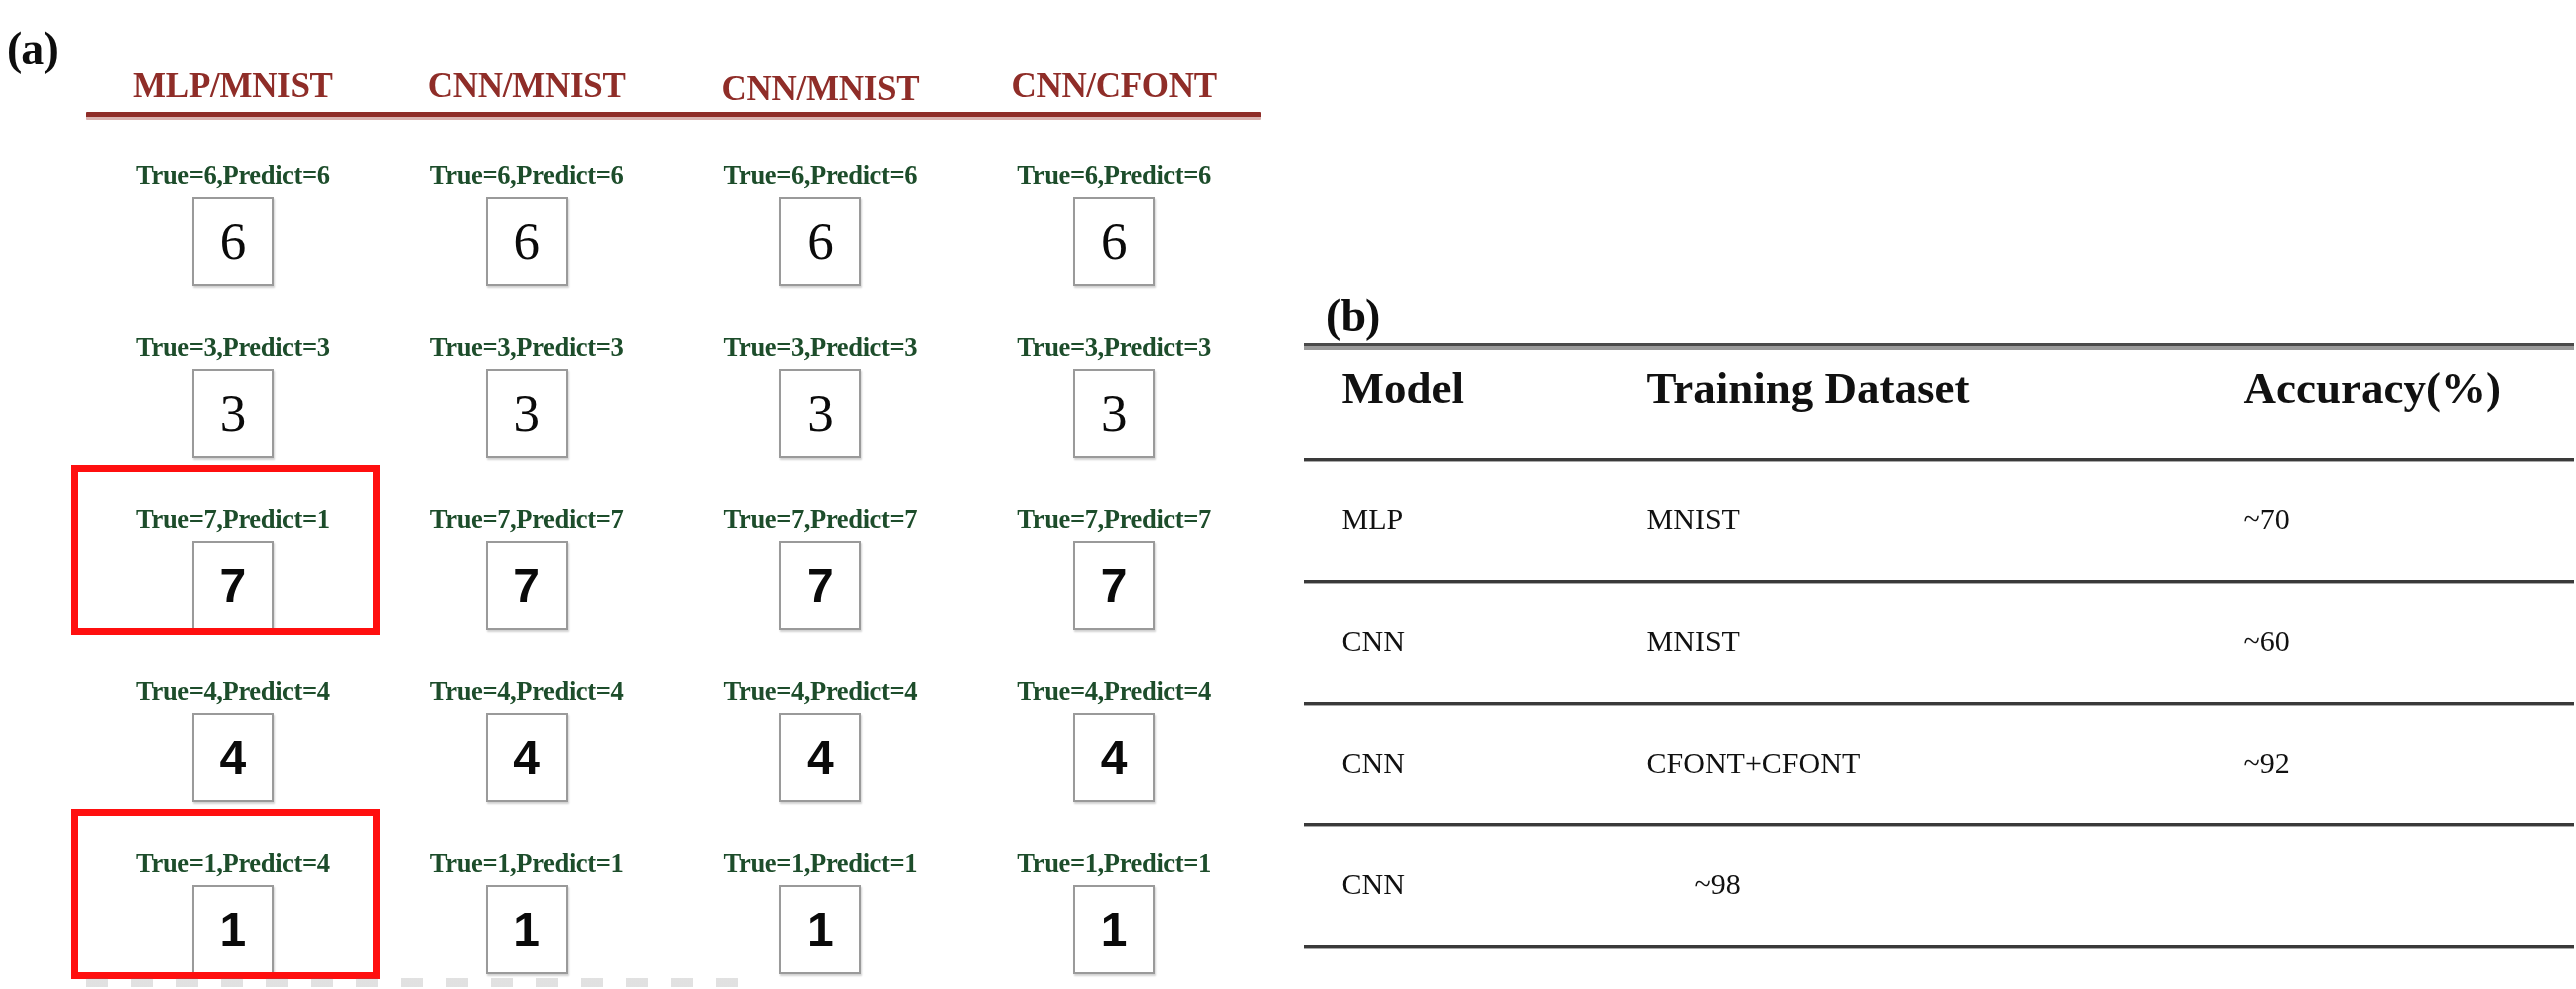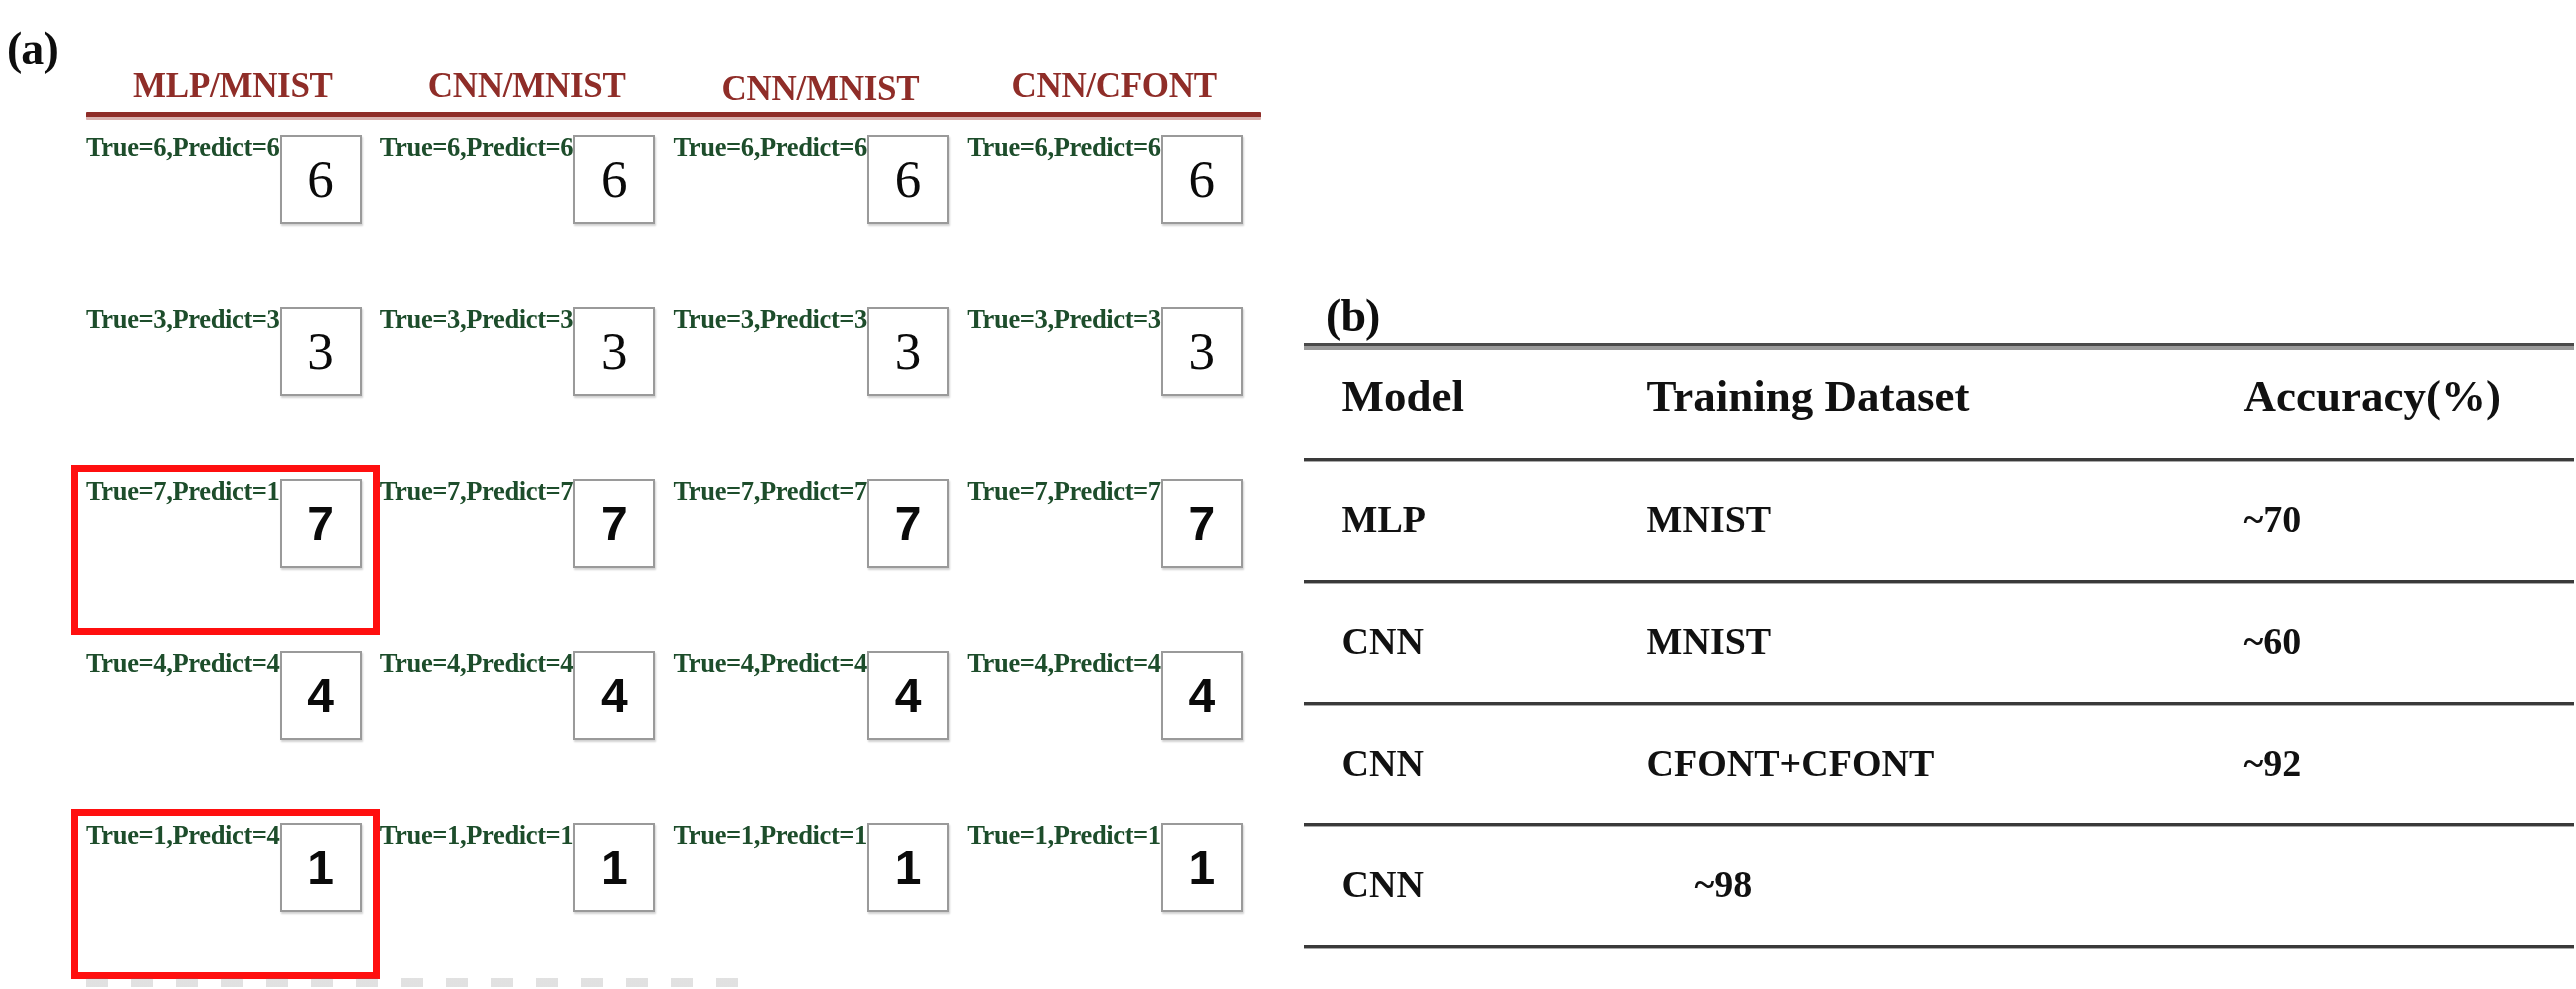--- a/index.html
+++ b/index.html
@@ -48,22 +48,23 @@
 
   
   #a-grid{
     position:absolute;left:86px;top:130px;width:1175px;
   }
   .a-row{
     display:flex;width:100%;height:172px;position:relative;
   }
   .a-cell{
     flex:1 1 0;
-    display:flex;flex-direction:row;
+    display:flex;flex-direction:column;align-items:center;
     position:relative;
+    margin-top:28px;
   }
   .cell-label{
     color:#1d4d2b;
     font-weight:bold;
     font-size:26.6px;
     line-height:34px;
     letter-spacing:-0.4px;
     white-space:nowrap;
     font-family:"Liberation Serif","DejaVu Serif",serif;
   }
@@ -112,21 +113,21 @@
 
   .b-row-text{
     position:absolute;left:8.6px;width:1270px;height:122px;
     display:flex;align-items:center;
   }
   .b-cell{font-family:"Liberation Serif","DejaVu Serif",serif;color:#111;}
   .b-cell.m{width:343px;padding-left:38px;box-sizing:border-box;}
   .b-cell.d{width:549px;}
   .b-cell.a{flex:1;margin-left:48px;}
   .b-head .b-cell{font-weight:bold;font-size:45px;}
-  .b-body .b-cell{font-weight:bold;font-size:38px;}
+  .b-body .b-cell{font-weight:normal;font-size:30px;}
 
   
   #a-clip-artifact{
     position:absolute;left:86px;top:978px;width:652px;height:8.6px;
     opacity:0.20;
     background:repeating-linear-gradient(to right,#6a6a6a 0 22px,transparent 22px 45px);
   }
 </style>
 </head>
 <body>
@@ -289,21 +290,21 @@
 
   <div id="a-clip-artifact"></div>
 </div>
 
 <div id="panel-b">
 
   <div id="panel-b-letter" class="panel-letter" style="left:31px;top:289px;">(b)</div>
 
   <div id="b-rule-top" class="rule-thick"></div>
 
-  <div class="b-row-text b-head" style="top:335px;">
+  <div class="b-row-text b-head" style="top:327px;">
     <div class="b-cell m">Model</div>
     <div class="b-cell d">Training Dataset</div>
     <div class="b-cell a">Accuracy(%)</div>
   </div>
 
   <div id="b-rule-head" class="rule-thin"></div>
 
   <div class="b-row-text b-body" style="top:458px;">
     <div class="b-cell m">MLP</div>
     <div class="b-cell d">MNIST</div>

